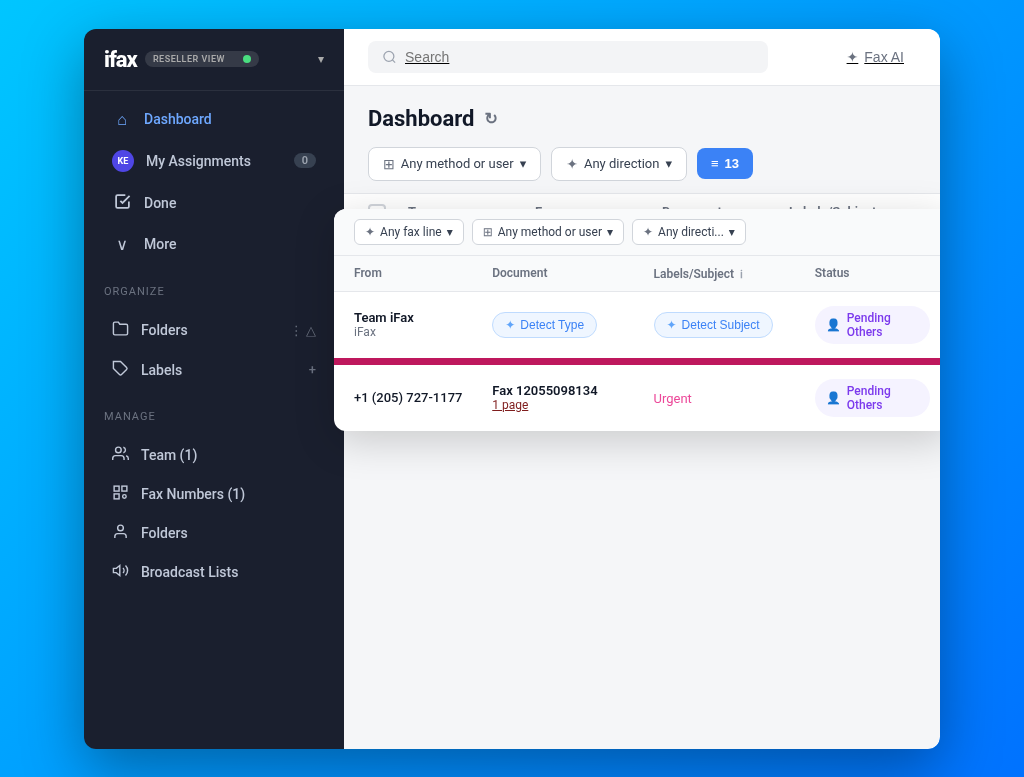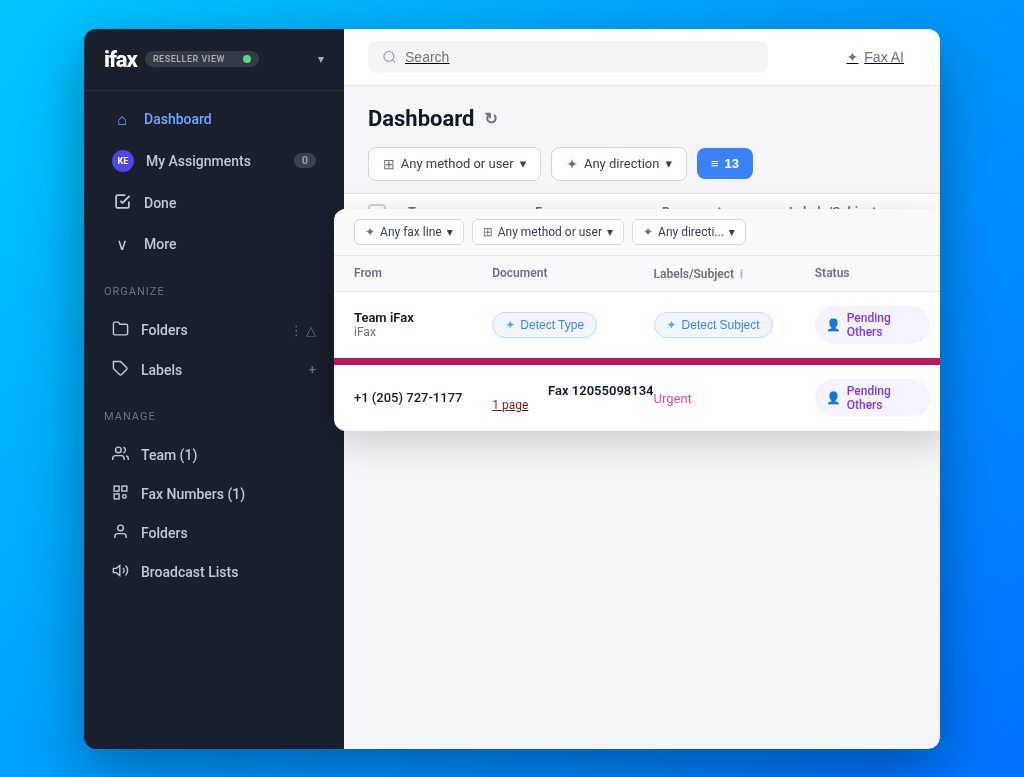--- a/index.html
+++ b/index.html
@@ -416,21 +416,20 @@
     }
 
     .pending-icon {
       font-size: 12px;
     }
 
     .doc-name {
       font-size: 13px;
       font-weight: 600;
       color: #111827;
-      text-align: right;
     }
 
     .doc-pages {
       font-size: 12px;
       color: #7f1d1d;
       text-decoration: underline;
     }
 
     .urgent-label {
       font-size: 13px;

